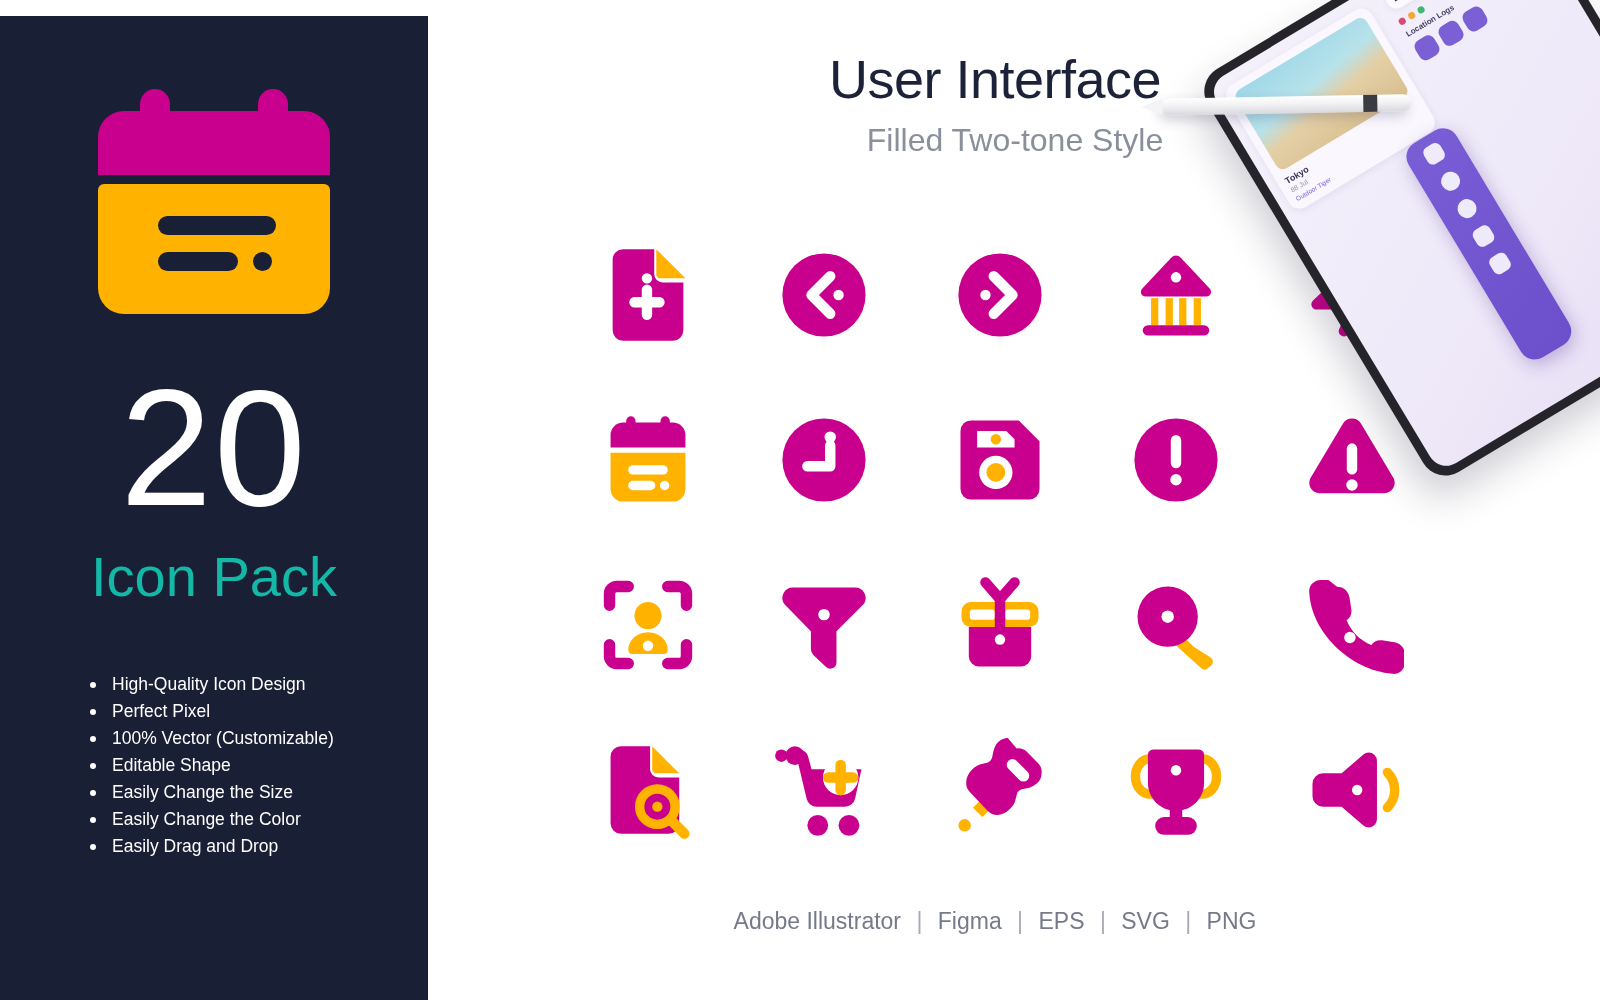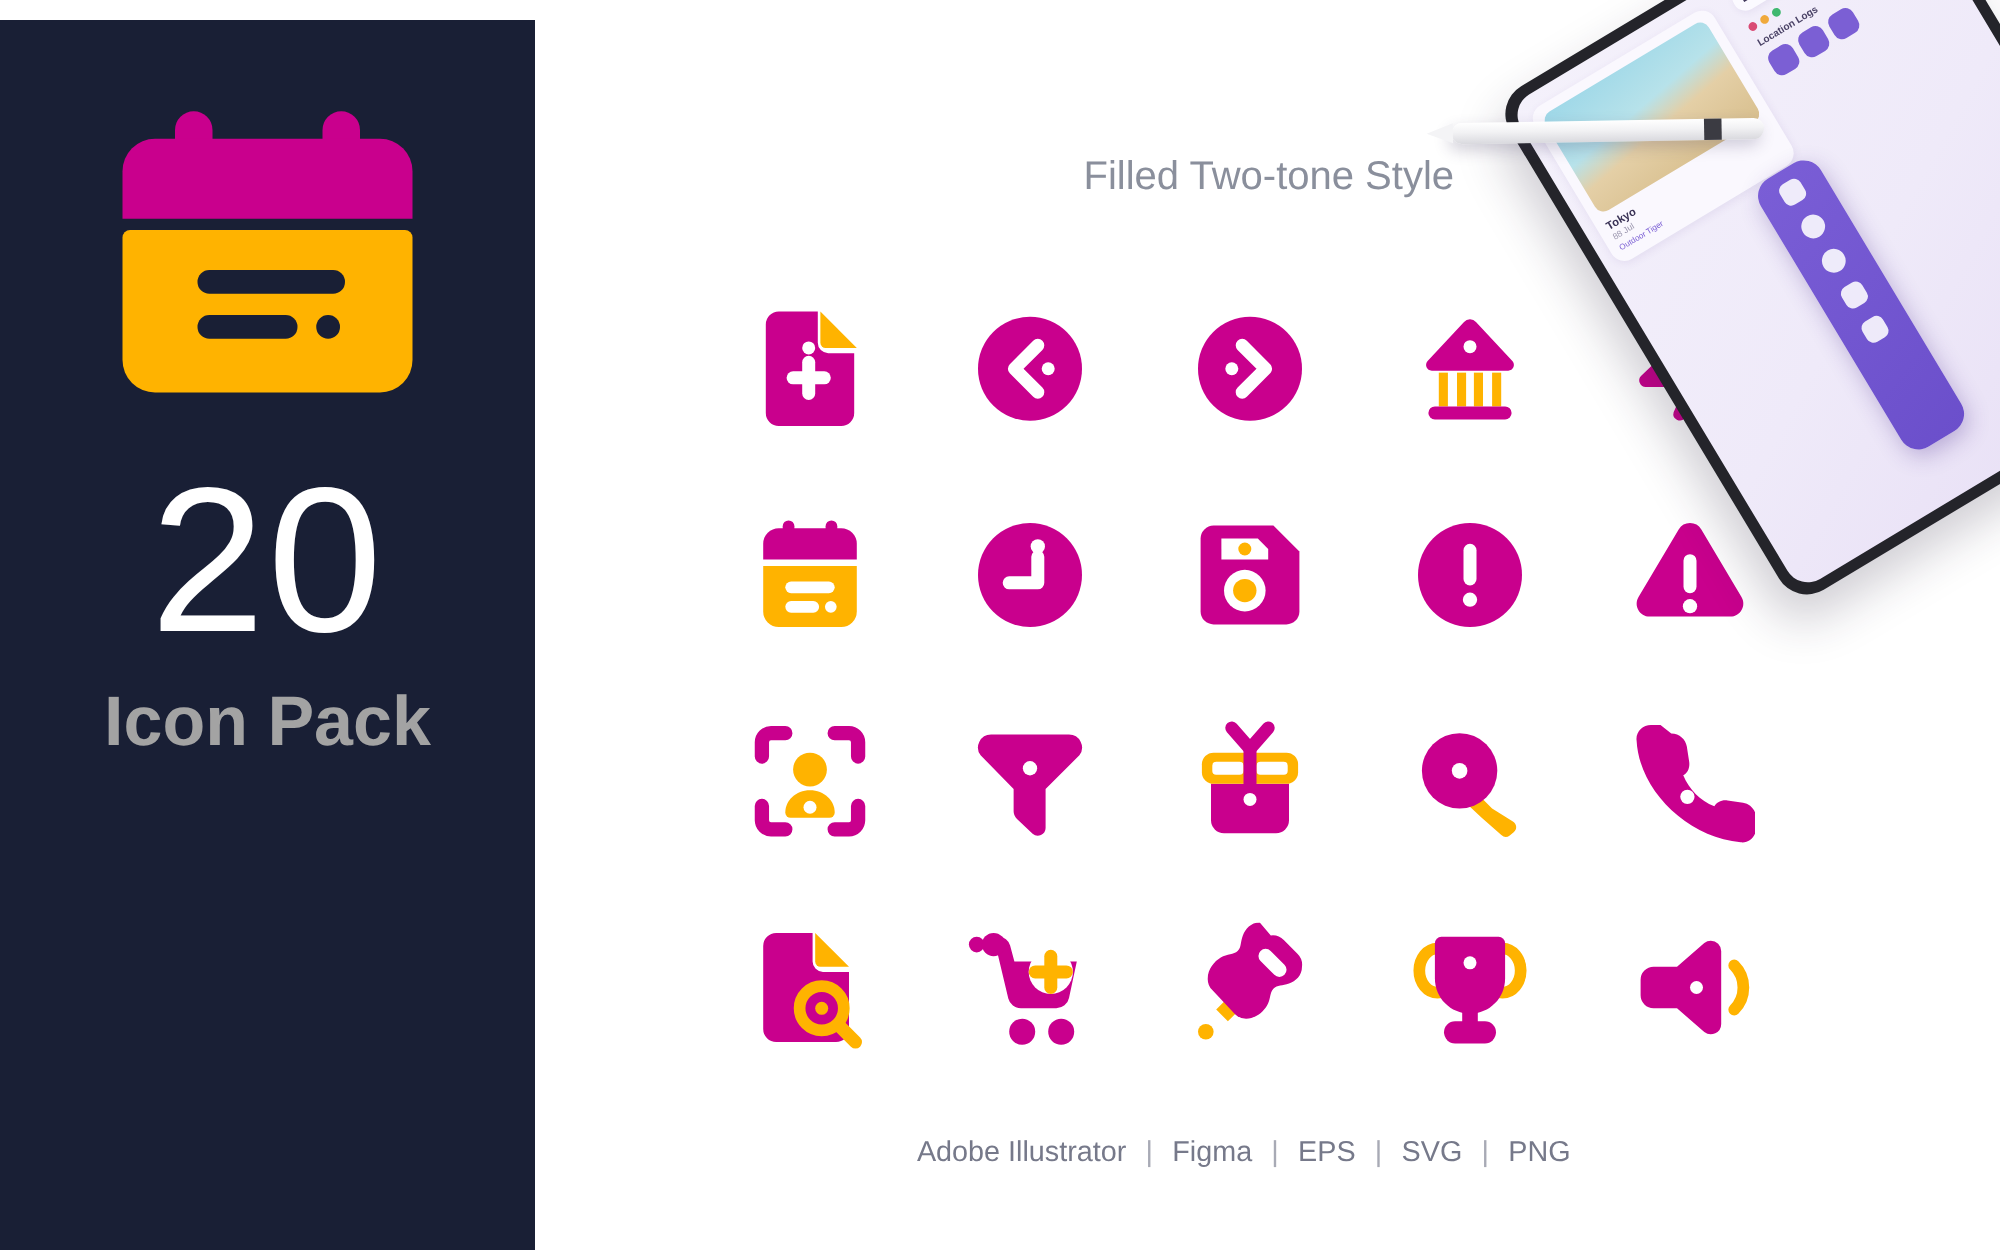--- a/index.html
+++ b/index.html
@@ -49,21 +49,21 @@
 
   .count {
     position: absolute; left: 0; top: 350px; width: 428px;
     text-align: center;
     font-size: 165px; line-height: 1; font-weight: 300;
     color: #ffffff; letter-spacing: 2px;
   }
   .packlabel {
     position: absolute; left: 0; top: 528px; width: 428px;
     text-align: center;
-    font-size: 56px; font-weight: 700; color: #a3a3a3; letter-spacing: 0px;
+    font-size: 56px; font-weight: 400; color: #14b8a6; letter-spacing: 0px;
   }
 
   .features {
     position: absolute; left: 86px; top: 655px; width: 330px;
     list-style: none;
   }
   .features li {
     position: relative; padding-left: 26px;
     font-size: 17.5px; line-height: 25px; color: #ffffff; font-weight: 400;
     margin-bottom: 0px; padding-top: 1px; padding-bottom: 1px;
@@ -203,22 +203,32 @@
           <span class="bar b1"></span>
           <span class="bar b2"></span>
           <span class="dot"></span>
         </span>
       </div>
     </div>
 
     <div class="count">20</div>
     <div class="packlabel">Icon Pack</div>
 
+    <ul class="features">
+      <li>High-Quality Icon Design</li>
+      <li>Perfect Pixel</li>
+      <li>100% Vector (Customizable)</li>
+      <li>Editable Shape</li>
+      <li>Easily Change the Size</li>
+      <li>Easily Change the Color</li>
+      <li>Easily Drag and Drop</li>
+    </ul>
   </aside>
 
+  <h1 class="title">User Interface</h1>
   <h2 class="subtitle">Filled Two-tone Style</h2>
 
   <div class="grid">
 
     <div class="cell">
       <svg viewBox="0 0 100 100">
         <path d="M16 16a10 10 0 0110-10h30v24a8 8 0 008 8h20v46a10 10 0 01-10 10H26a10 10 0 01-10-10z" fill="#C9008D"></path>
         <path d="M58 6l28 28H62a4 4 0 01-4-4z" fill="#FFB300"></path>
         <rect x="32" y="52" width="34" height="10" rx="5" fill="#fff"></rect>
         <rect x="44" y="40" width="10" height="34" rx="5" fill="#fff"></rect>

